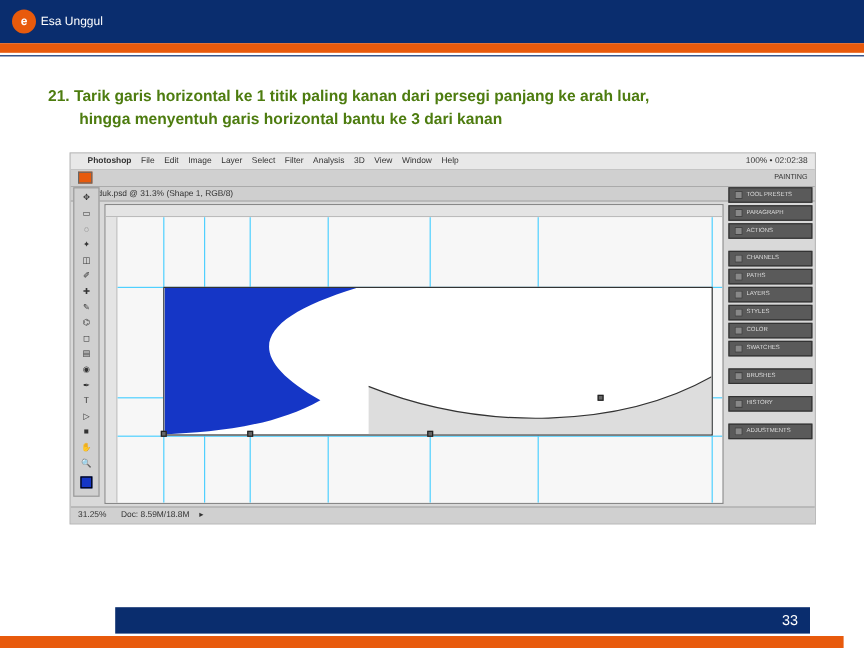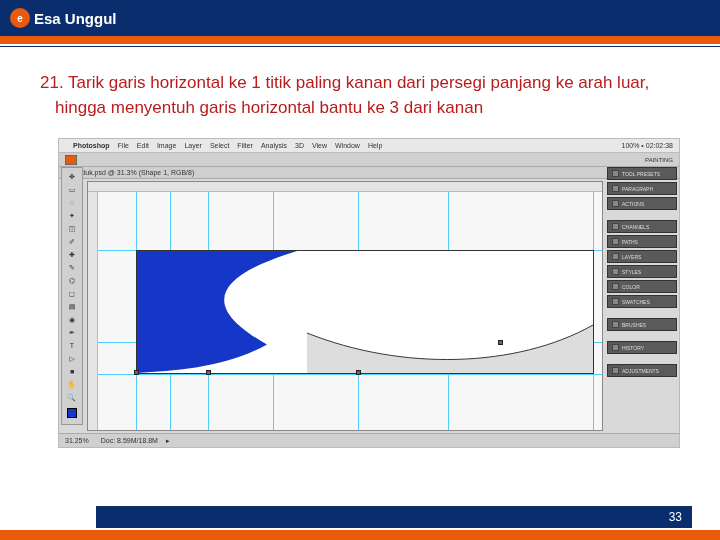--- a/index.html
+++ b/index.html
@@ -23,36 +23,37 @@
     display: flex;
     align-items: center;
     gap: 4px;
   }
   .logo-circle {
     width: 20px; height: 20px; border-radius: 50%;
     background: #e85a0c;
     display: flex; align-items: center; justify-content: center;
     font-size: 10px; font-weight: bold; color: #fff;
   }
-  .logo-text { font-size: 15px; font-weight: bold; }
+  .logo-text { font-size: 10px; font-weight: normal; }
   .tagline { margin-left: 20px; font-size: 12px; font-weight: bold; font-style: italic; }
   .orange-bar { height: 8px; background: #e85a0c; }
   .nav-rule { height: 1px; background: #0a2d6e; margin: 2px 0 0 0; }
 
   .content {
     padding: 24px 40px 10px 40px;
   }
   .step-text {
-    font-size: 17px;
+    font-size: 13px;
     line-height: 1.45;
-    color: #b91c1c;
+    color: #4d7c0f;
+    font-weight: bold;
   }
   .step-text .num { display: inline; }
   .step-text .body { display: inline; }
-  .step-line2 { margin-left: 15px; }
+  .step-line2 { margin-left: 26px; }
 
   
   .ps-wrap {
     margin: 8px 40px 0 58px;
     border: 1px solid #bbb;
     background: #d9d9d9;
     height: 310px;
     position: relative;
     font-family: Helvetica, Arial, sans-serif;
   }
@@ -164,21 +165,21 @@
   .anchor { position: absolute; width: 5px; height: 5px; background: #666; border: 1px solid #222; }
   .ps-status {
     position: absolute; left: 0; right: 0; bottom: 0; height: 14px;
     background: #d0d0d0; border-top: 1px solid #aaa;
     font-size: 7px; color: #333; display: flex; align-items: center; padding: 0 6px;
   }
 
   
   .footer {
     position: absolute;
-    left: 0; right: 0; bottom: 0;
+    left: 0; right: 17px; bottom: 0;
     height: 40px;
   }
   .footer-blue {
     position: absolute; left: 96px; right: 28px; bottom: 12px; height: 22px;
     background: #0a2d6e;
     display: flex; justify-content: flex-end; align-items: center;
     padding: 0 10px;
     color: #fff; font-size: 12px;
   }
   .footer-orange {

